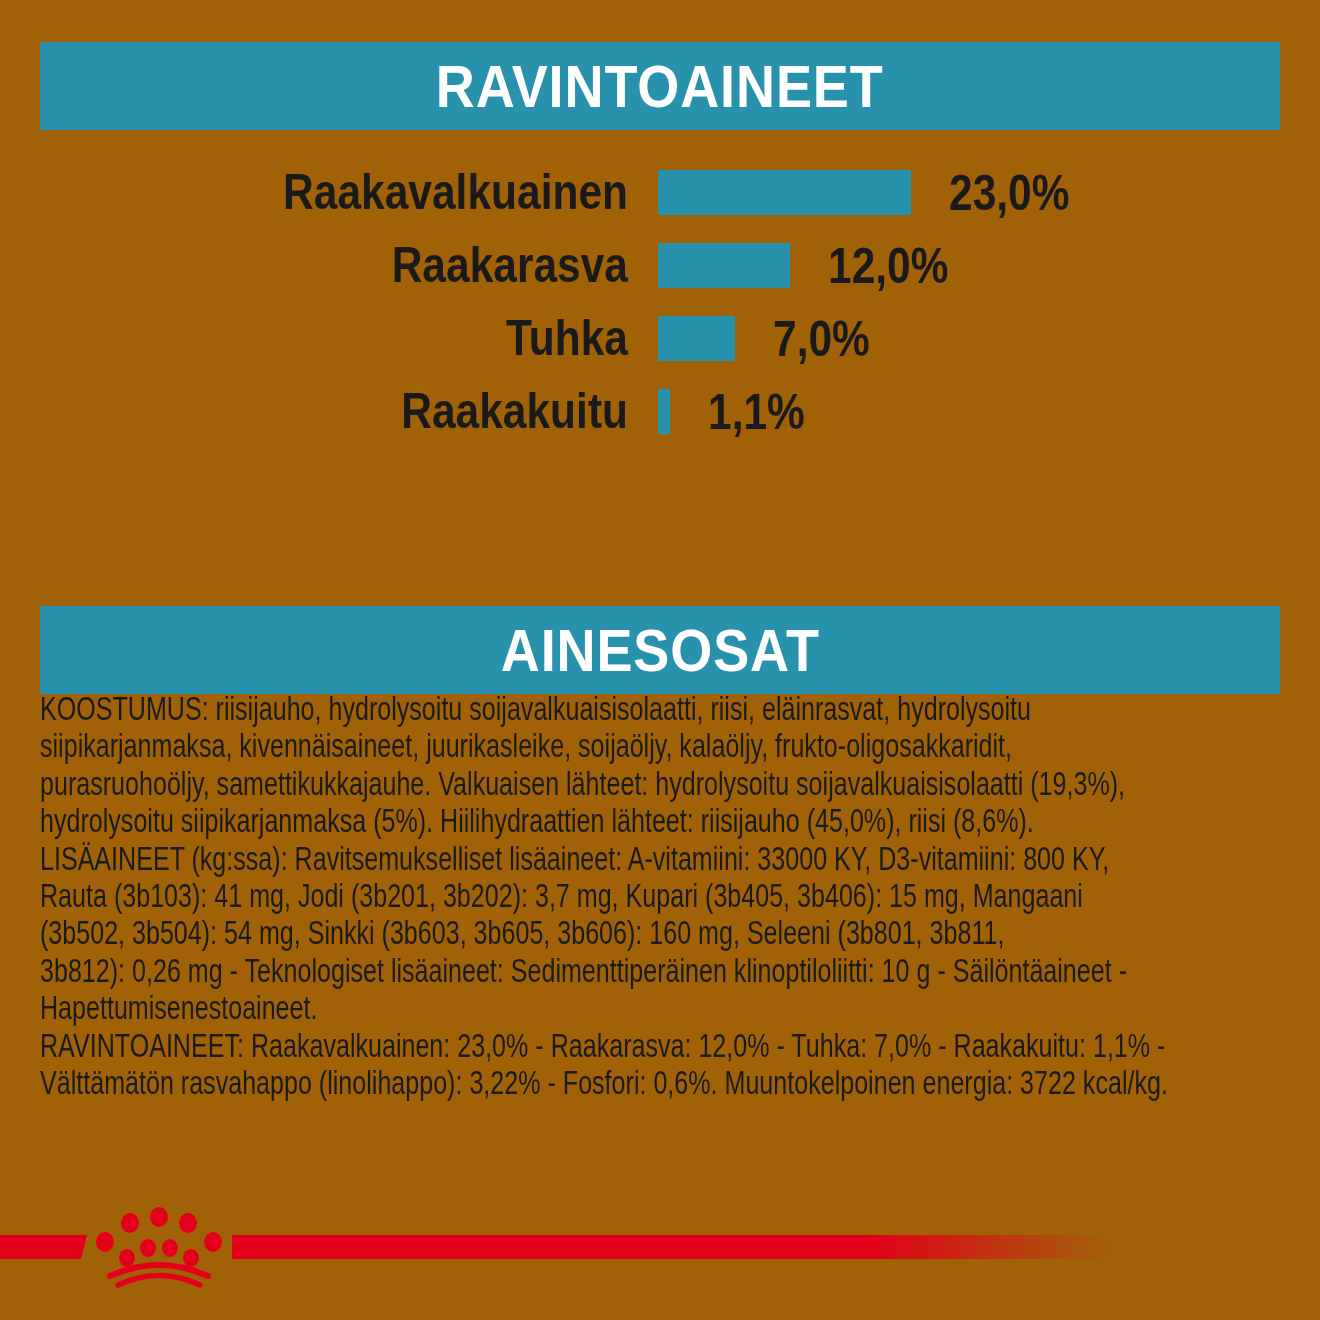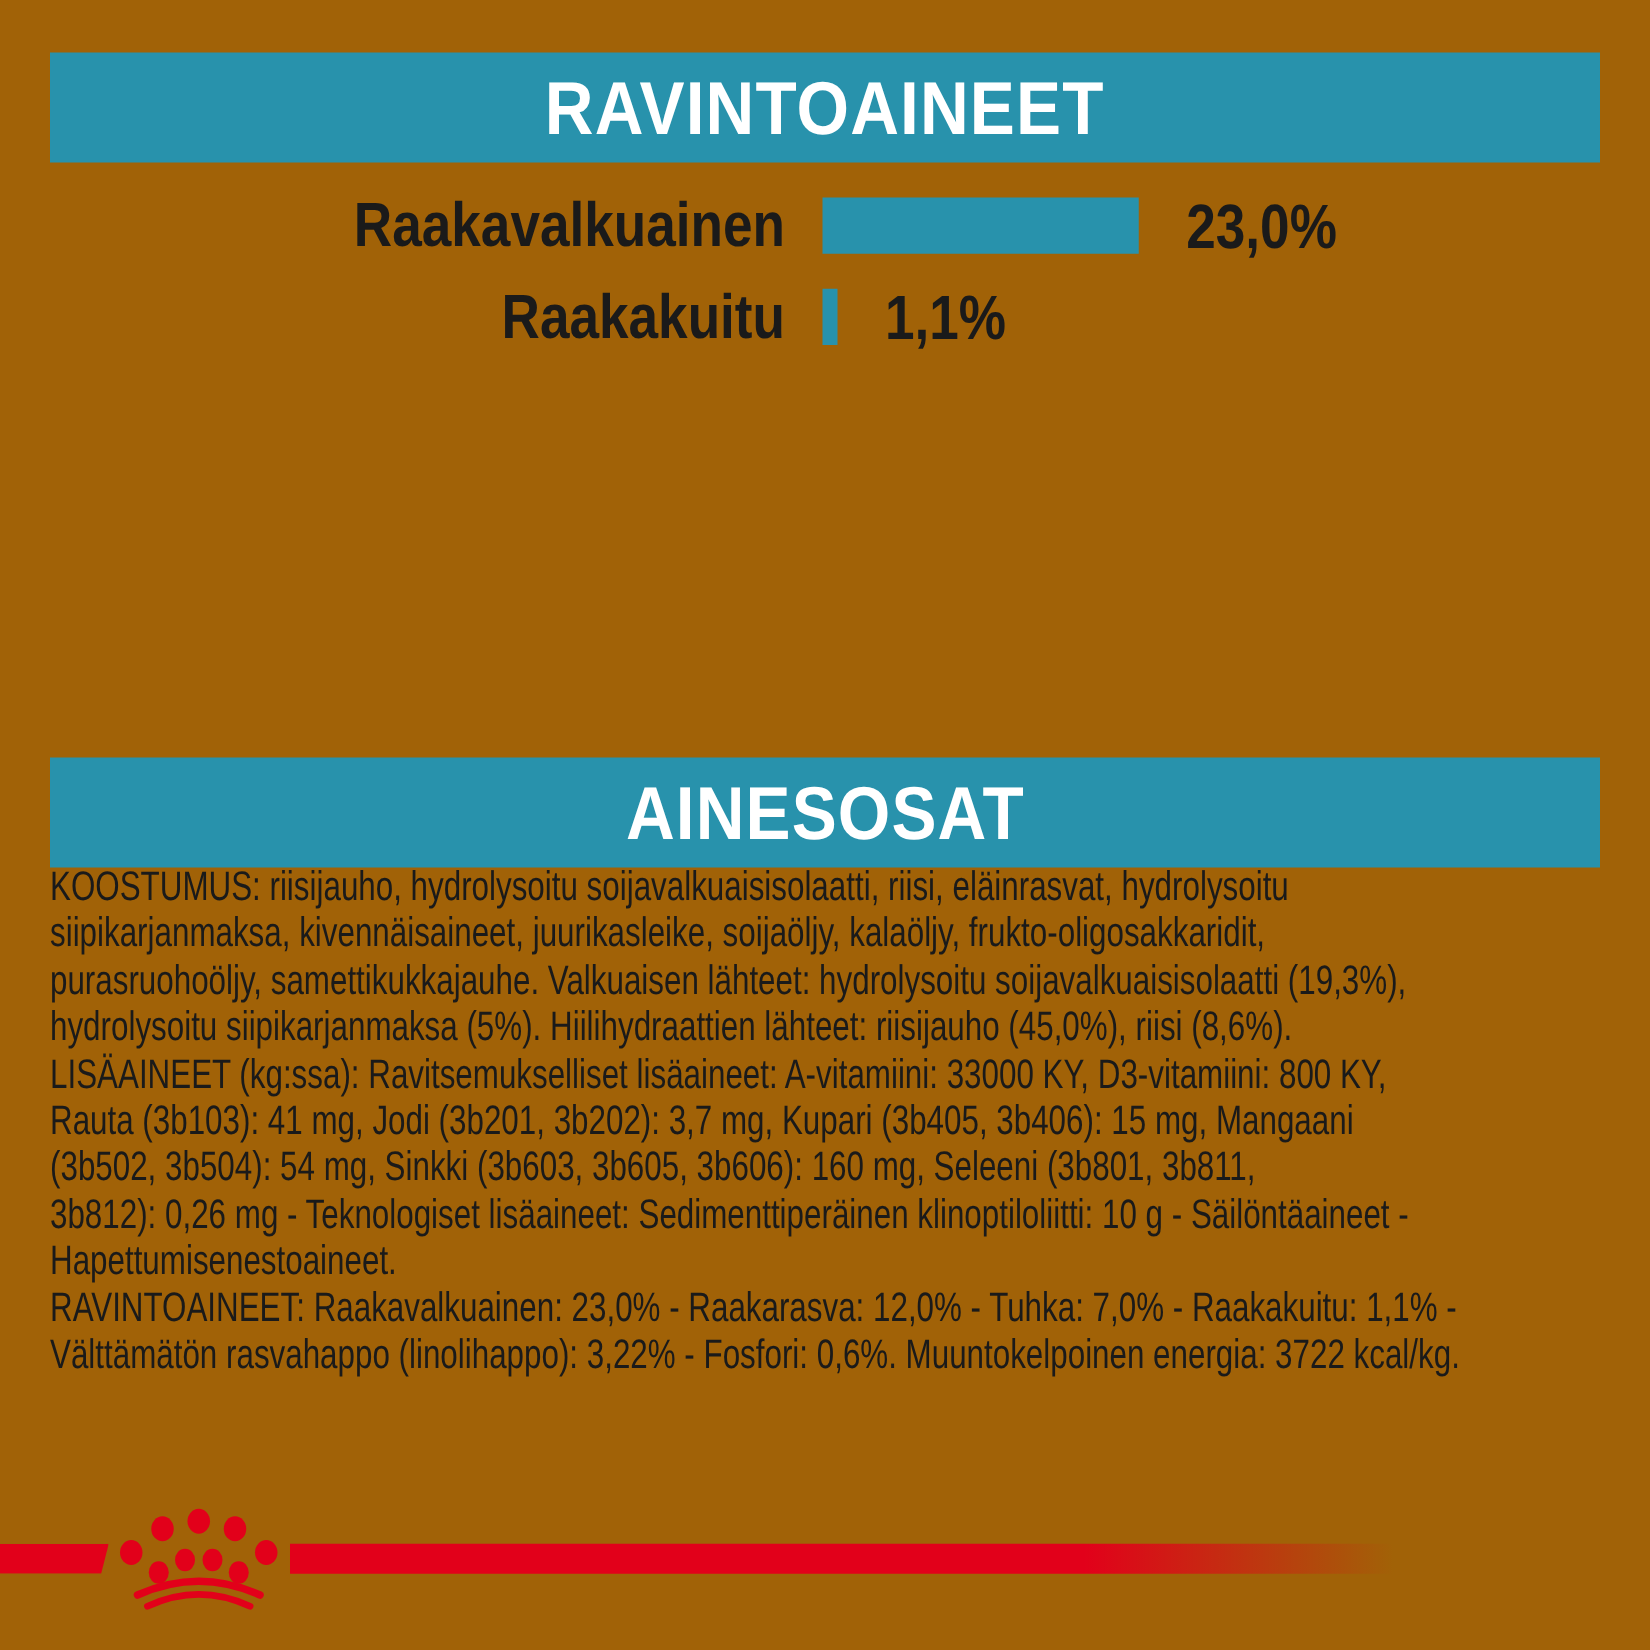--- a/index.html
+++ b/index.html
@@ -19,21 +19,21 @@
   }
   .band-title{
     color:#fff;font-weight:700;font-size:60px;letter-spacing:1px;
     display:inline-block;transform:scaleX(.9);transform-origin:center;
     white-space:nowrap;
   }
   .band-nutrients{top:42px;}
   .band-ingredients{top:570px;margin-top:36px;}
 
   
-  .chart{position:absolute;left:40px;top:158px;width:1240px;}
+  .chart{position:absolute;left:40px;top:170px;width:1240px;}
   .crow{display:flex;align-items:center;height:45px;margin-bottom:28px;}
   .clabel{
     width:588px;text-align:right;font-weight:700;font-size:50px;
     white-space:nowrap;line-height:45px;
     transform:scaleX(.85);transform-origin:right center;
   }
   .cbar{height:45px;margin-left:30px;background:var(--teal,#2892ac);flex:0 0 auto;}
   .cval{
     margin-left:38px;font-weight:700;font-size:50px;white-space:nowrap;
     display:inline-block;transform:scaleX(.85);transform-origin:left center;
@@ -65,20 +65,30 @@
 
   <div class="band band-nutrients">
     <span class="band-title">RAVINTOAINEET</span>
   </div>
 
   <div class="chart">
     <div class="crow">
       <span class="clabel">Raakavalkuainen</span>
       <div class="cbar" style="width: 253px;"></div>
       <span class="cval">23,0%</span>
+    </div>
+    <div class="crow">
+      <span class="clabel">Raakarasva</span>
+      <div class="cbar" style="width: 132px;"></div>
+      <span class="cval">12,0%</span>
+    </div>
+    <div class="crow">
+      <span class="clabel">Tuhka</span>
+      <div class="cbar" style="width: 77px;"></div>
+      <span class="cval">7,0%</span>
     </div>
     <div class="crow">
       <span class="clabel">Raakakuitu</span>
       <div class="cbar" style="width: 12px;"></div>
       <span class="cval">1,1%</span>
     </div>
   </div>
 
   <div class="band band-ingredients">
     <span class="band-title">AINESOSAT</span>

